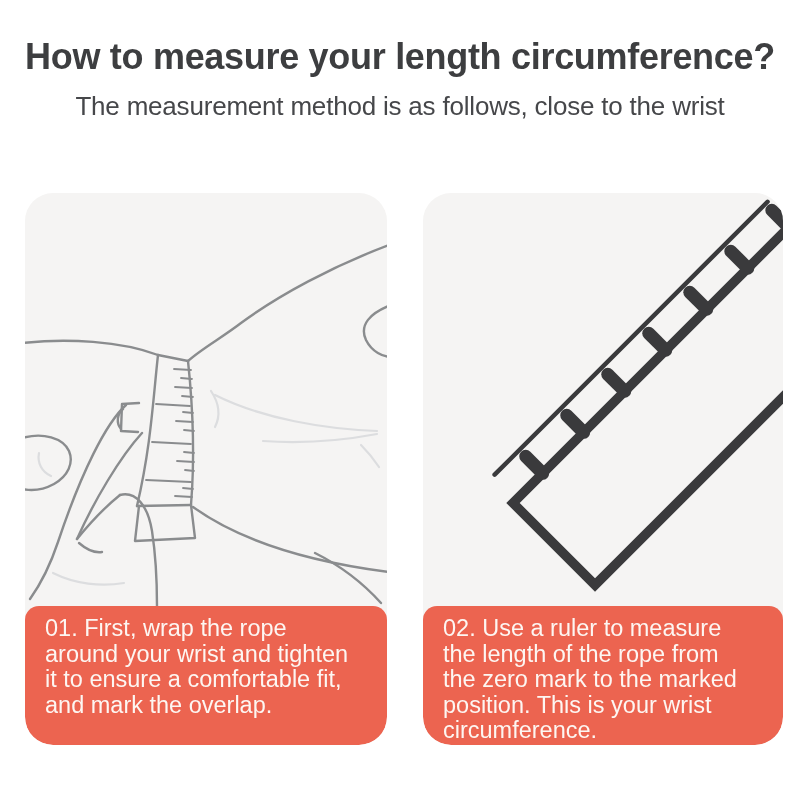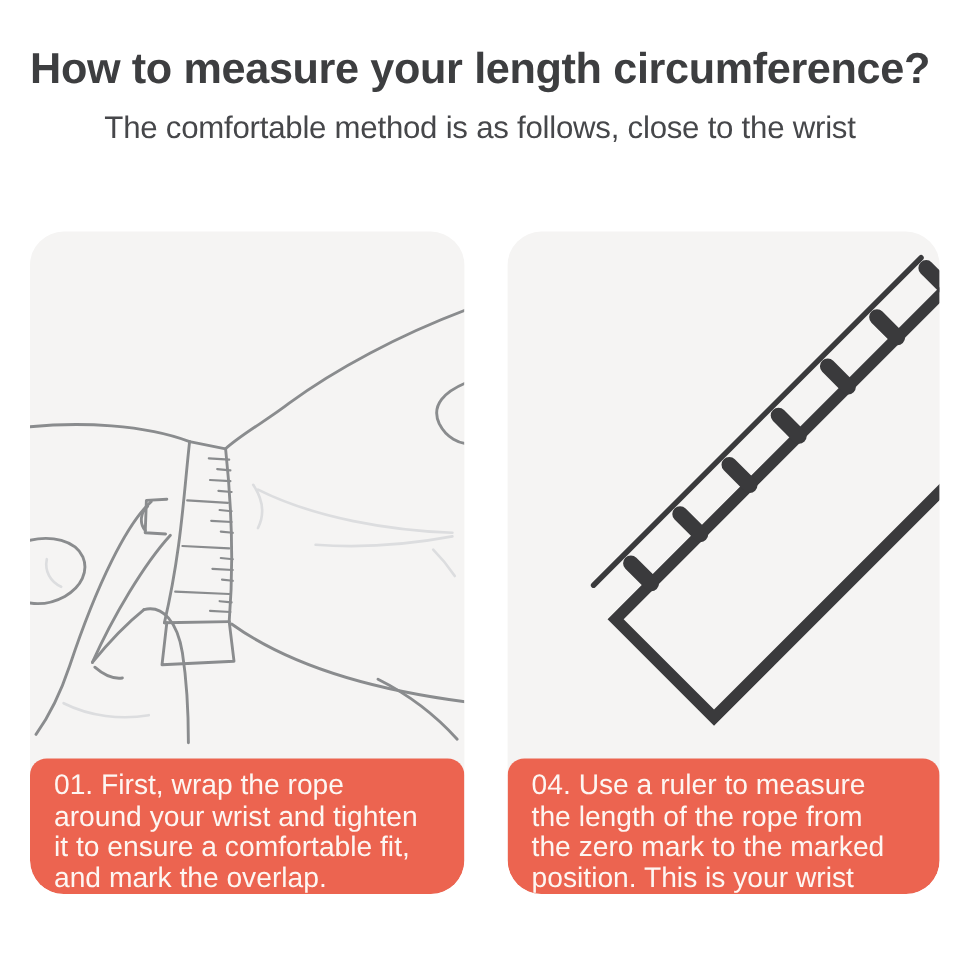--- a/index.html
+++ b/index.html
@@ -34,21 +34,21 @@
     display:flex;flex-direction:column;
     overflow:hidden;
   }
   .card-1{width:362px;}
   .card-2{width:360px;}
   .illustration{flex:1;position:relative;}
   .illustration svg{display:block;width:100%;height:100%;}
   .caption{
     background:var(--accent,#ec6450);
     color:var(--caption-text,#fdf6f2);
-    height:113px;box-sizing:border-box;
+    height:139px;box-sizing:border-box;
     border-radius:14px 14px 28px 28px;
     font-size:23.5px;line-height:25.5px;
     letter-spacing:0;
   }
   .caption-1{padding:10px 24px 0 20px;}
   .caption-2{padding:10px 28px 0 20px;}
   
   .la{fill:none;stroke:var(--line-art,#8a8c8e);stroke-width:2.4;stroke-linecap:round;stroke-linejoin:round;}
   .la-thin{fill:none;stroke:var(--line-art,#8a8c8e);stroke-width:1.8;stroke-linecap:round;}
   .la-light{fill:none;stroke:var(--line-art-light,#dcdddf);stroke-width:2.2;stroke-linecap:round;}
@@ -57,21 +57,21 @@
   .rl-tick{stroke-width:13;stroke-linecap:round;}
   .rl-line{stroke-width:4.5;stroke-linecap:round;}
 </style>
 </head>
 <body>
 
 <div class="page">
 
   <div class="header">
     <h1 class="title">How to measure your length circumference?</h1>
-    <p class="subtitle">The comfortable method is as follows, close to the wrist</p>
+    <p class="subtitle">The measurement method is as follows, close to the wrist</p>
   </div>
 
   <div class="cards">
 
     <section class="card card-1">
       <div class="illustration">
         <svg viewBox="0 0 362 413">
 
           <g>
             <path class="la-light" d="M 186,198 C 194,210 196,222 190,234"></path>
@@ -135,17 +135,17 @@
               <line class="rl rl-tick" x1="216" y1="0" x2="216" y2="-24"></line>
               <line class="rl rl-tick" x1="274" y1="0" x2="274" y2="-24"></line>
               <line class="rl rl-tick" x1="332" y1="0" x2="332" y2="-24"></line>
               <line class="rl rl-tick" x1="390" y1="0" x2="390" y2="-24"></line>
               <line class="rl rl-tick" x1="448" y1="0" x2="448" y2="-24"></line>
               <line class="rl rl-tick" x1="506" y1="0" x2="506" y2="-24"></line>
             </g>
           </g>
         </svg>
       </div>
-      <div class="caption caption-2">04. Use a ruler to measure the length of the rope from the zero mark to the marked position. This is your wrist circumference.</div>
+      <div class="caption caption-2">02. Use a ruler to measure the length of the rope from the zero mark to the marked position. This is your wrist circumference.</div>
     </section>
 
   </div>
 </div>
 
 </body></html>

